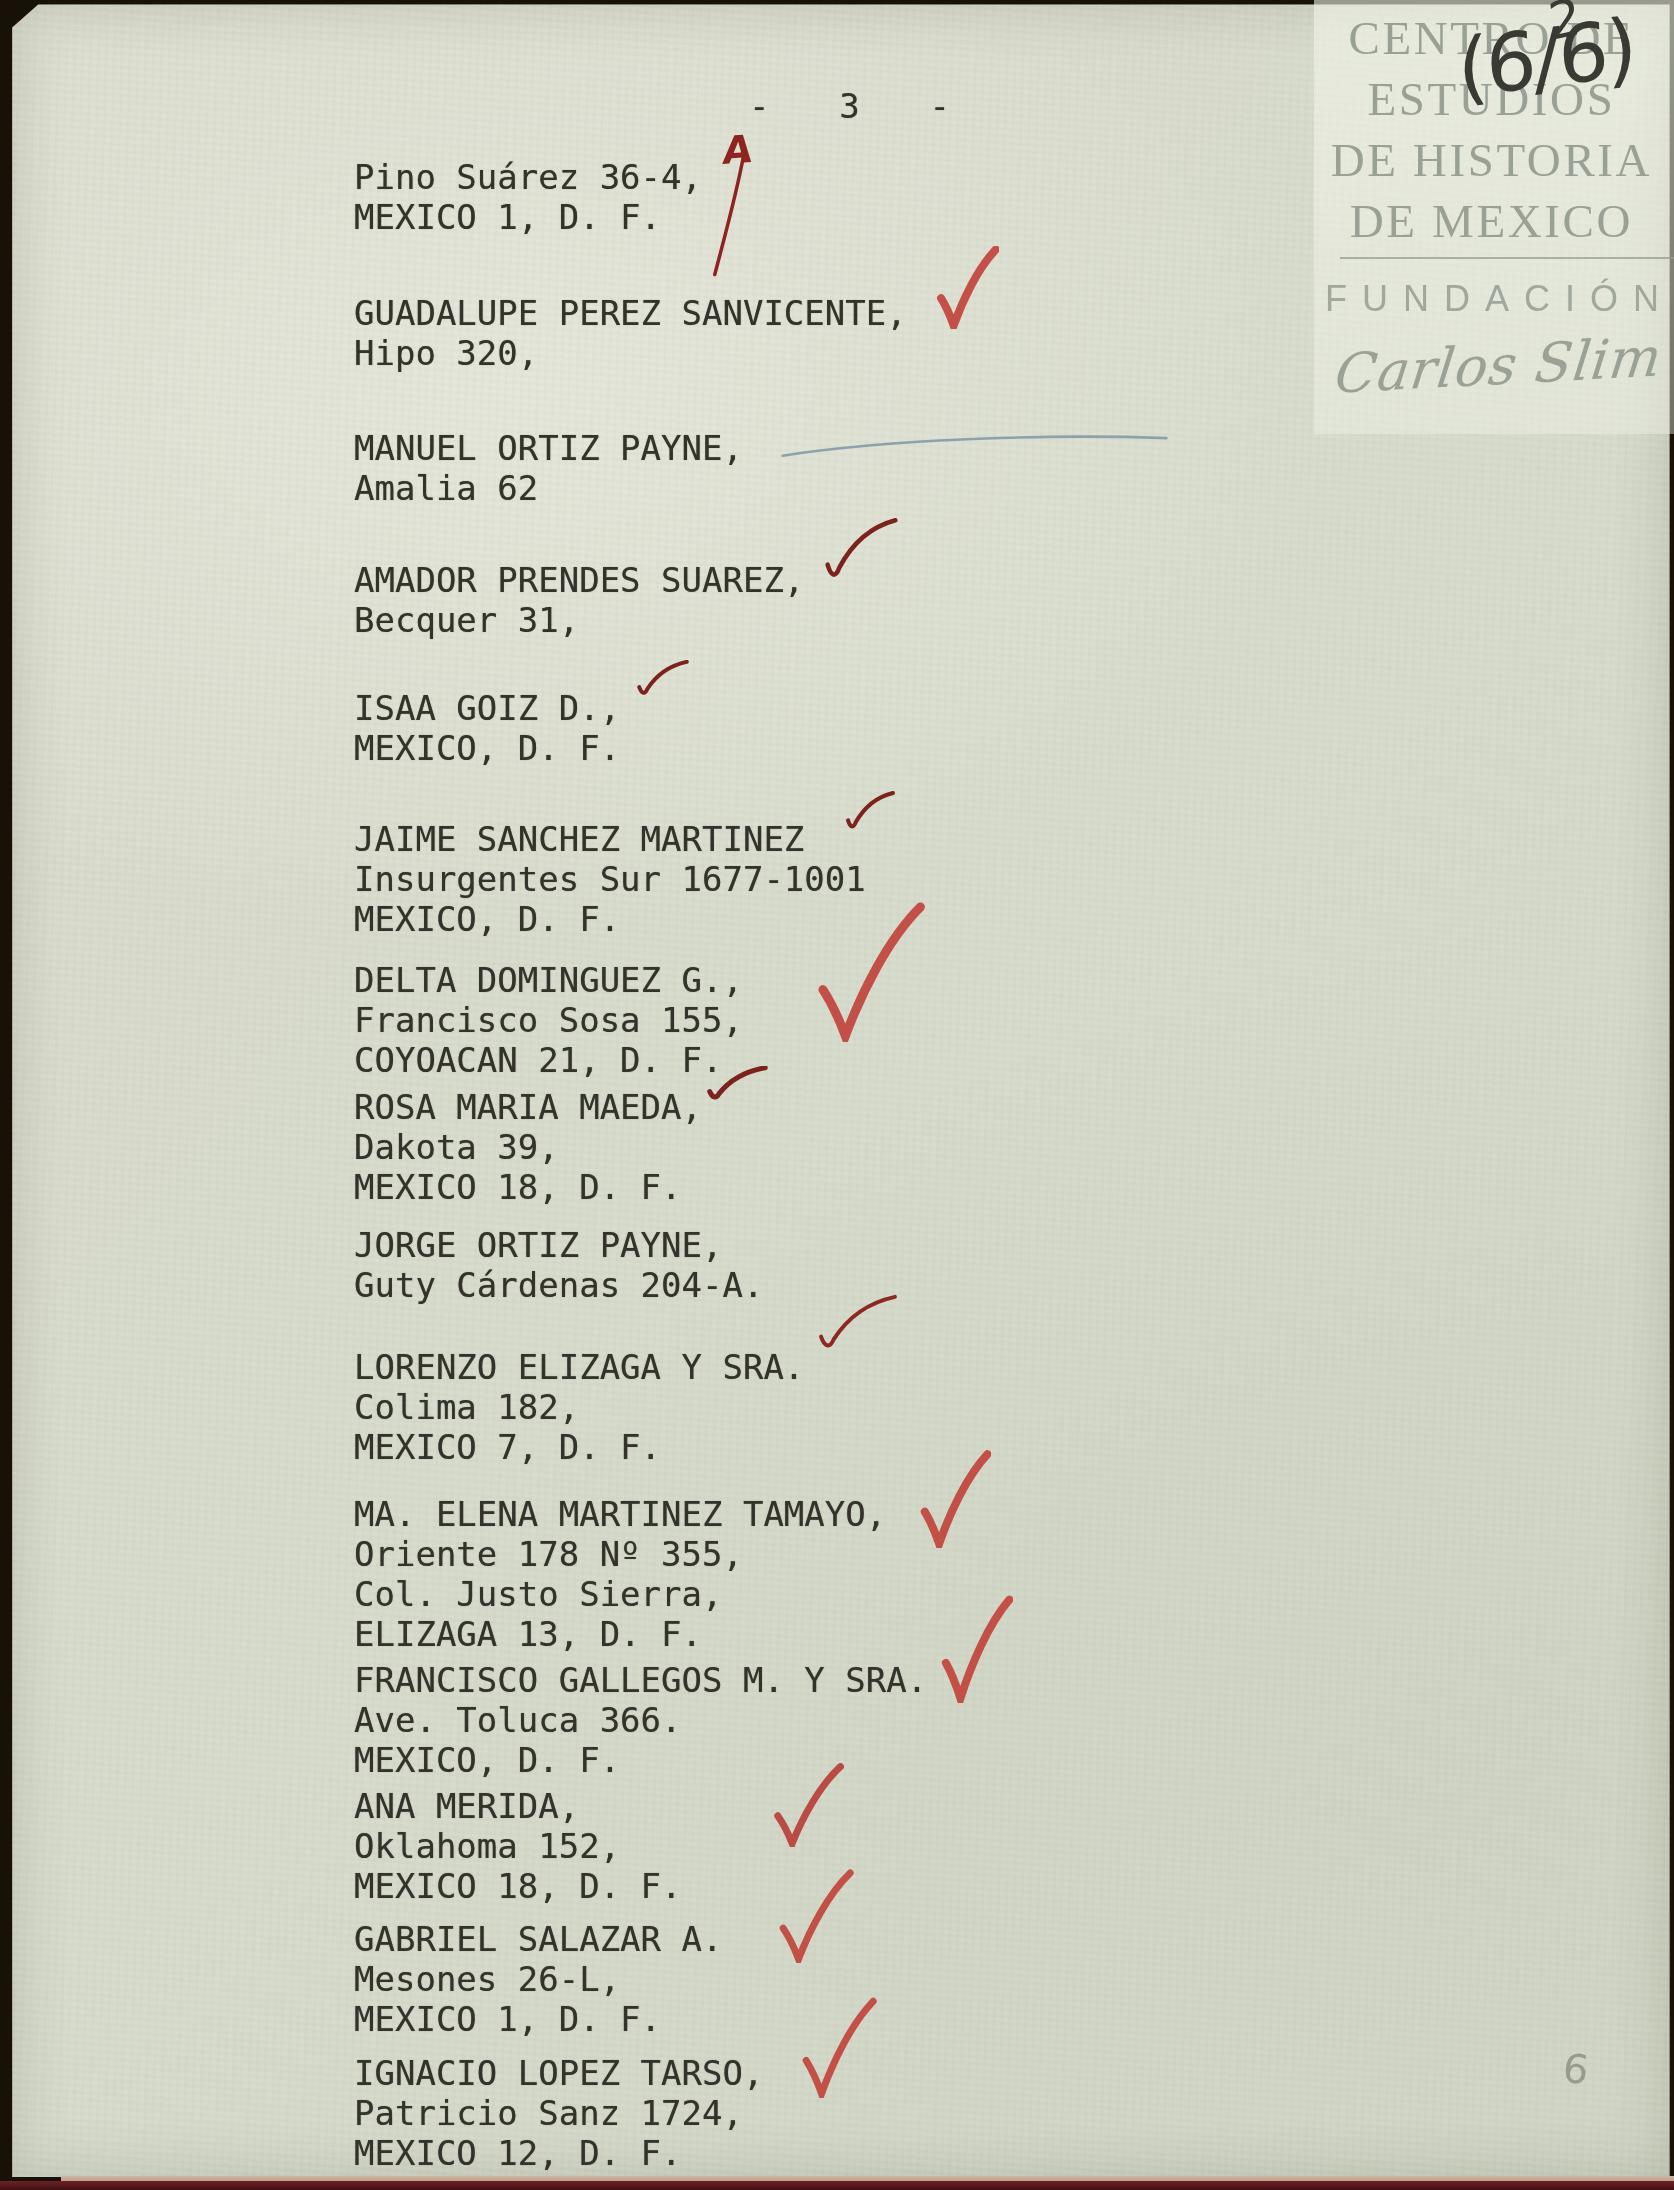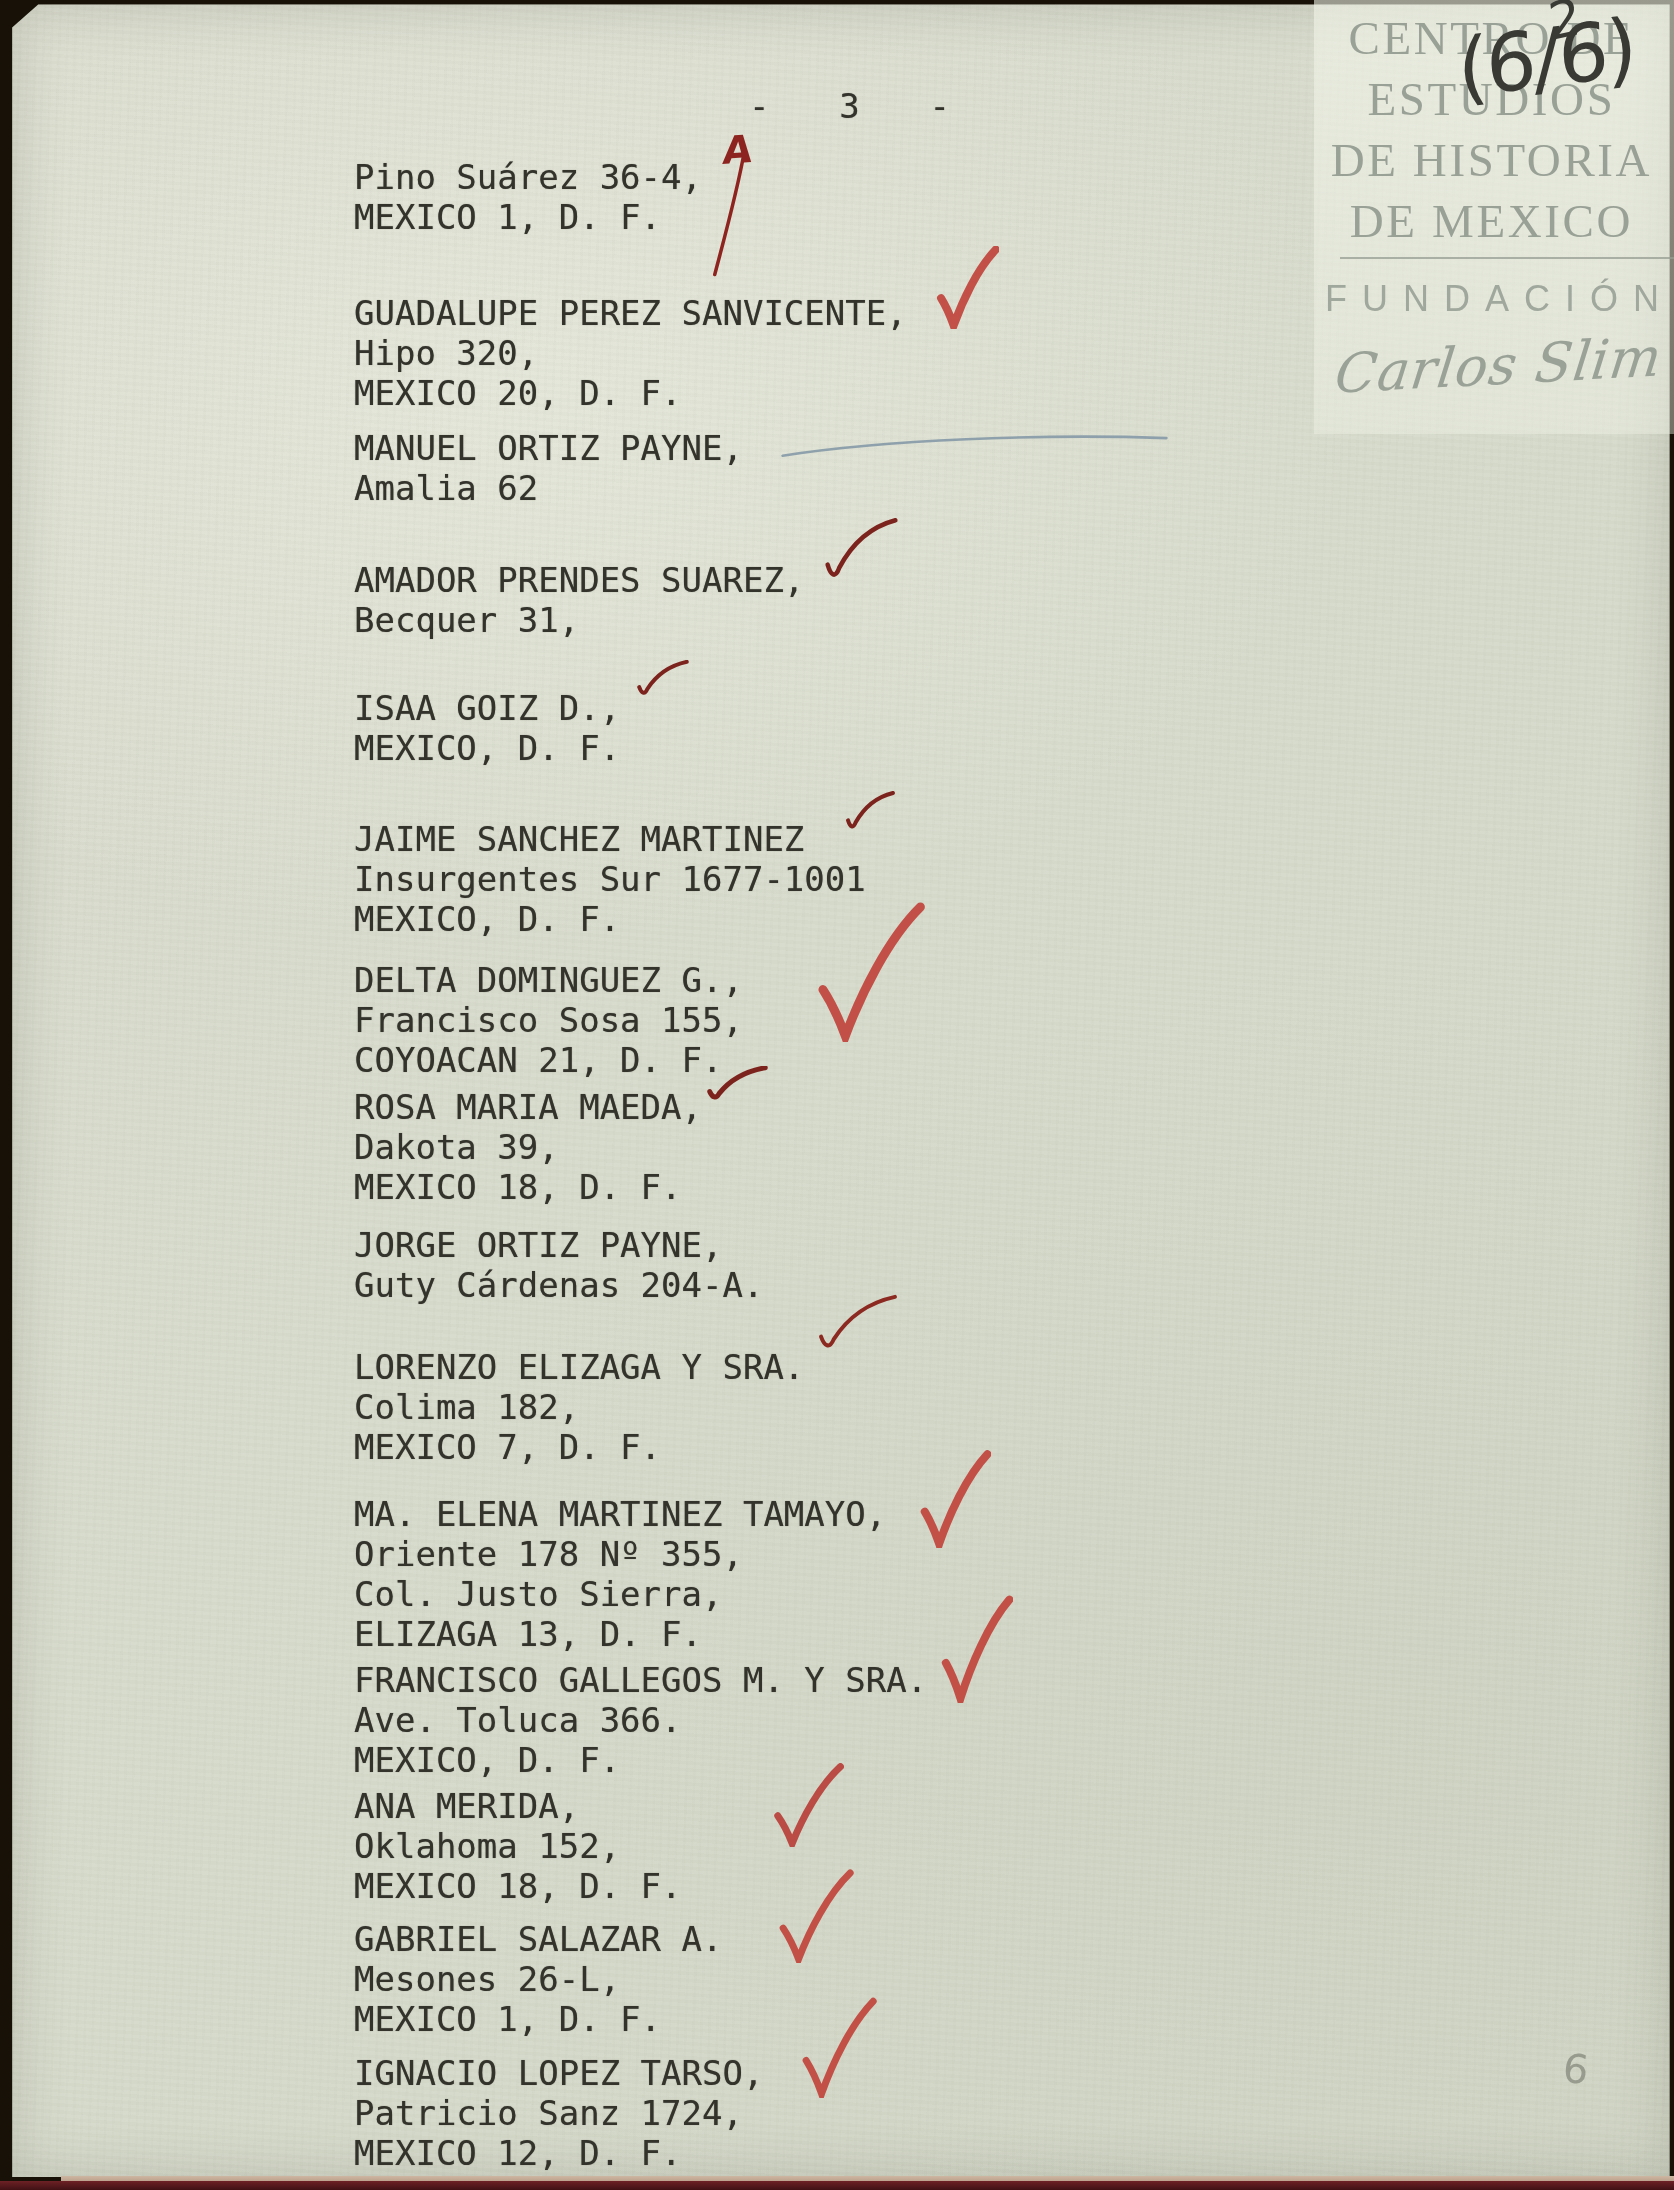--- a/index.html
+++ b/index.html
@@ -101,21 +101,20 @@
 
 <div class="pagenum typed">-  3  -</div>
 
 <div class="entry" style="top:157px">
   <div class="line typed">Pino Suárez 36-4,</div>
   <div class="line typed">MEXICO 1, D. F.</div>
 </div>
 <div class="entry" style="top:293px">
   <div class="line typed">GUADALUPE PEREZ SANVICENTE,</div>
   <div class="line typed">Hipo 320,</div>
-  <div class="line typed">MEXICO 20, D. F.</div>
 </div>
 <div class="entry" style="top:428px">
   <div class="line typed">MANUEL ORTIZ PAYNE,</div>
   <div class="line typed">Amalia 62</div>
 </div>
 <div class="entry" style="top:560px">
   <div class="line typed">AMADOR PRENDES SUAREZ,</div>
   <div class="line typed">Becquer 31,</div>
 </div>
 <div class="entry" style="top:688px">

